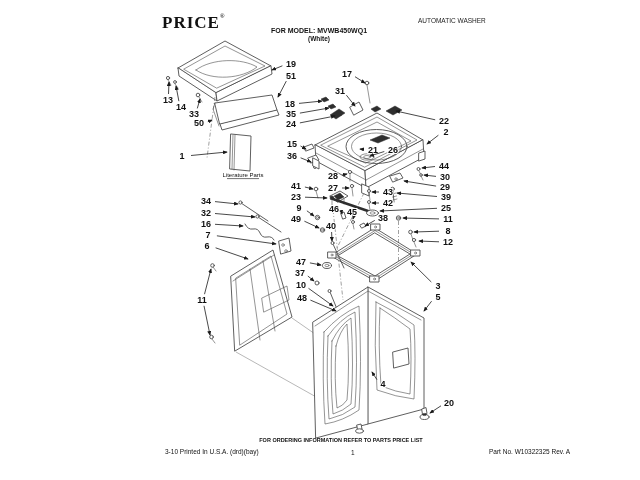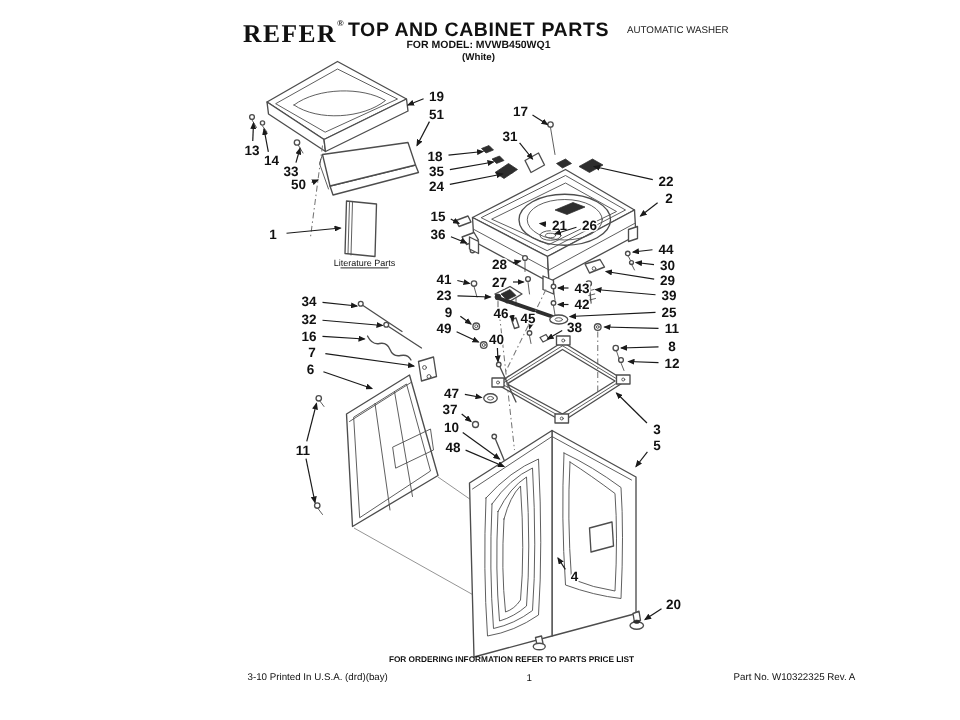--- a/index.html
+++ b/index.html
@@ -28,22 +28,21 @@
   .leader{stroke:#1a1a1a;stroke-width:.8;fill:none;}
   .callout{font:bold 9px "Liberation Sans",sans-serif;fill:#111;text-anchor:middle;
            paint-order:stroke;stroke:#ffffff;stroke-width:2px;}
   .litlabel{font:6px "Liberation Sans",sans-serif;fill:#111;text-anchor:middle;}
 </style>
 </head>
 <body>
 
 <div class="page">
 
-  <div class="abs brand"><span>REFER</span><sup>®</sup></div>
-  <div class="abs title">TOP AND CABINET PARTS</div>
+  <div class="abs brand"><span>PRICE</span><sup>®</sup></div>
   <div class="abs model">FOR MODEL: MVWB450WQ1</div>
   <div class="abs colorline">(White)</div>
   <div class="abs ptype">AUTOMATIC WASHER</div>
 
   <svg id="diagram" width="640" height="480" viewBox="0 0 640 480">
     <defs>
       <marker id="arrow" markerWidth="6" markerHeight="5" refX="5" refY="2.5" orient="auto">
         <path d="M0,0 L6,2.5 L0,5 Z" fill="#1a1a1a"></path>
       </marker>
       <pattern id="ribpat" width="3.4" height="3.4" patternUnits="userSpaceOnUse" patternTransform="rotate(105)">

